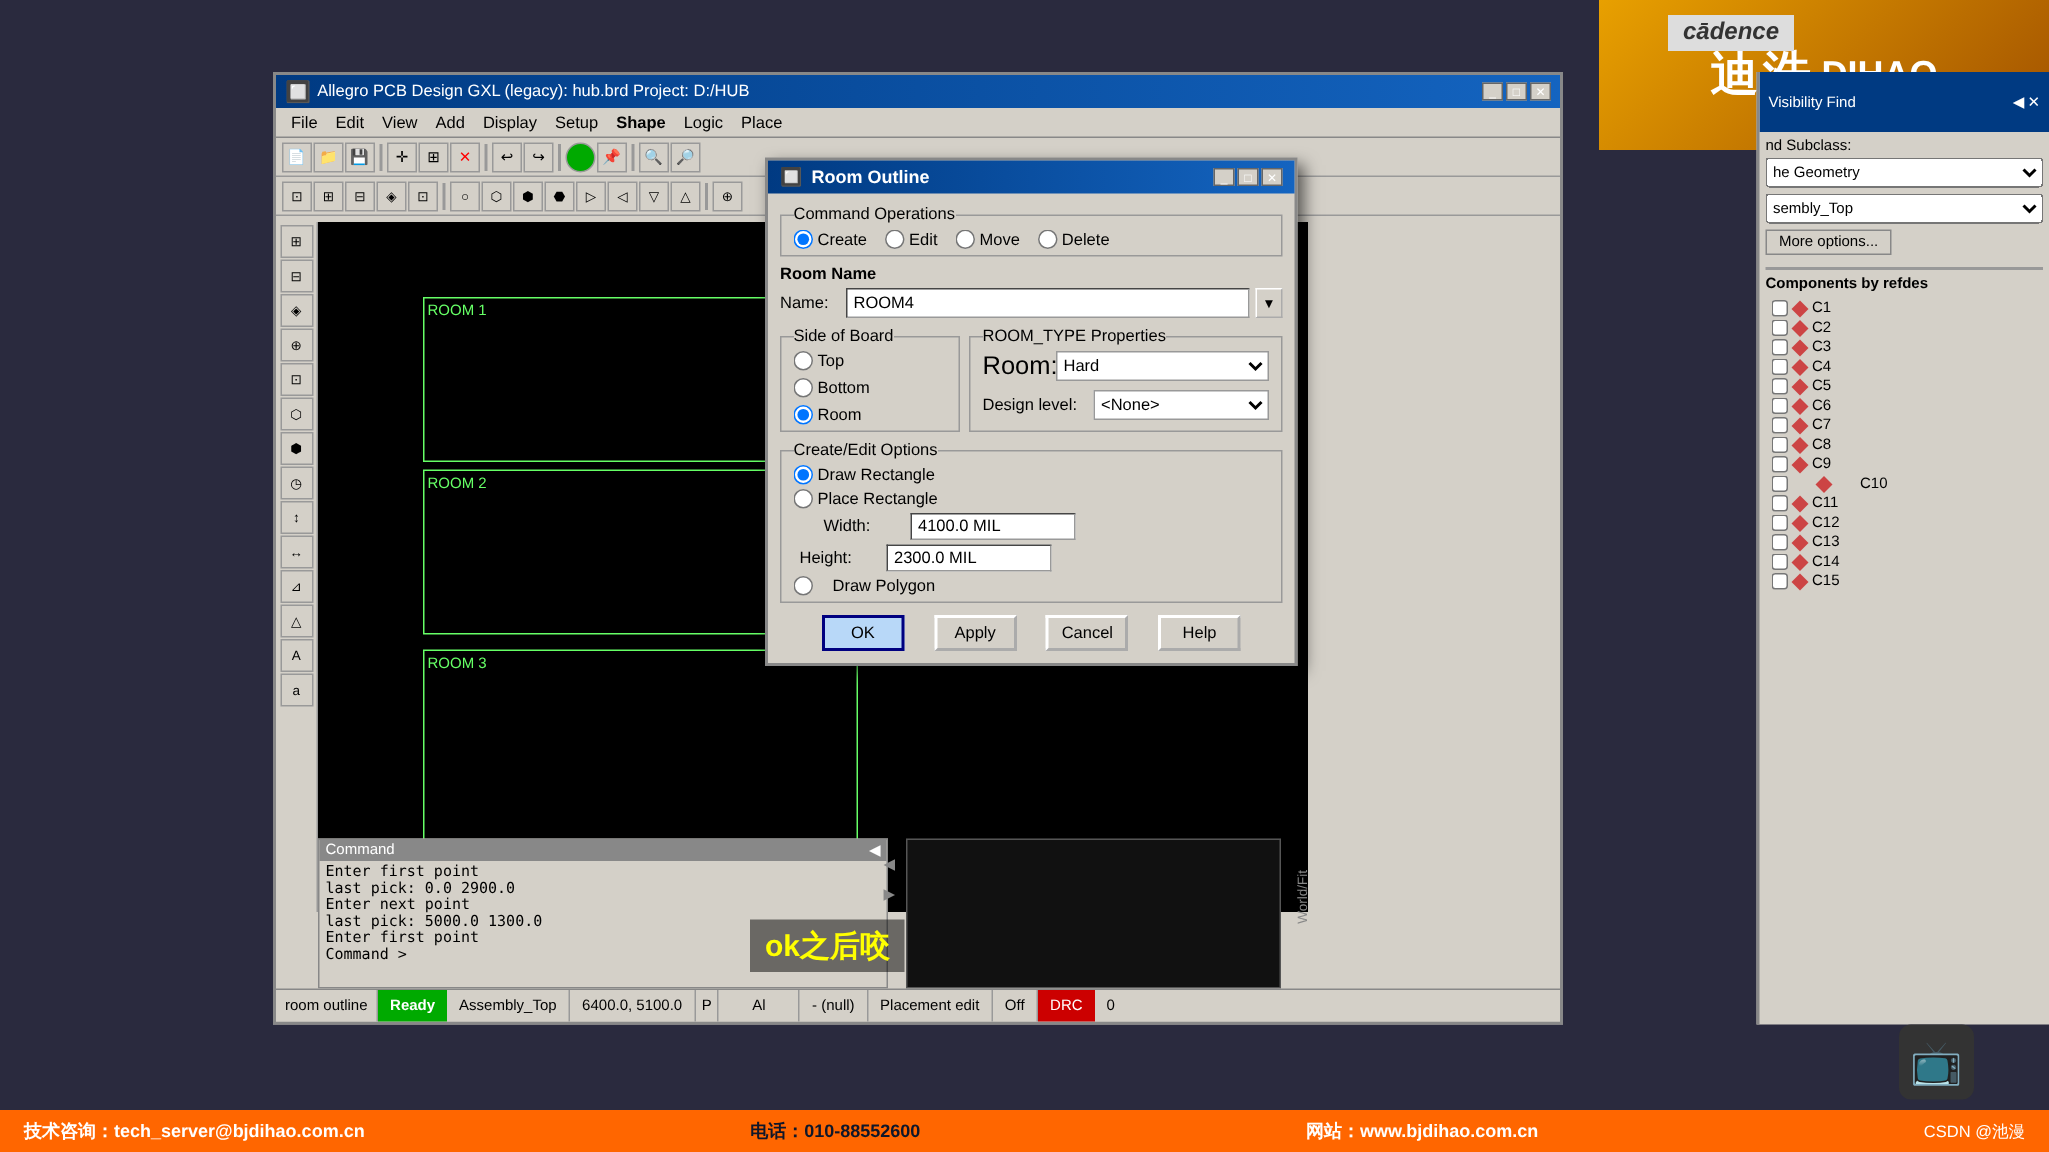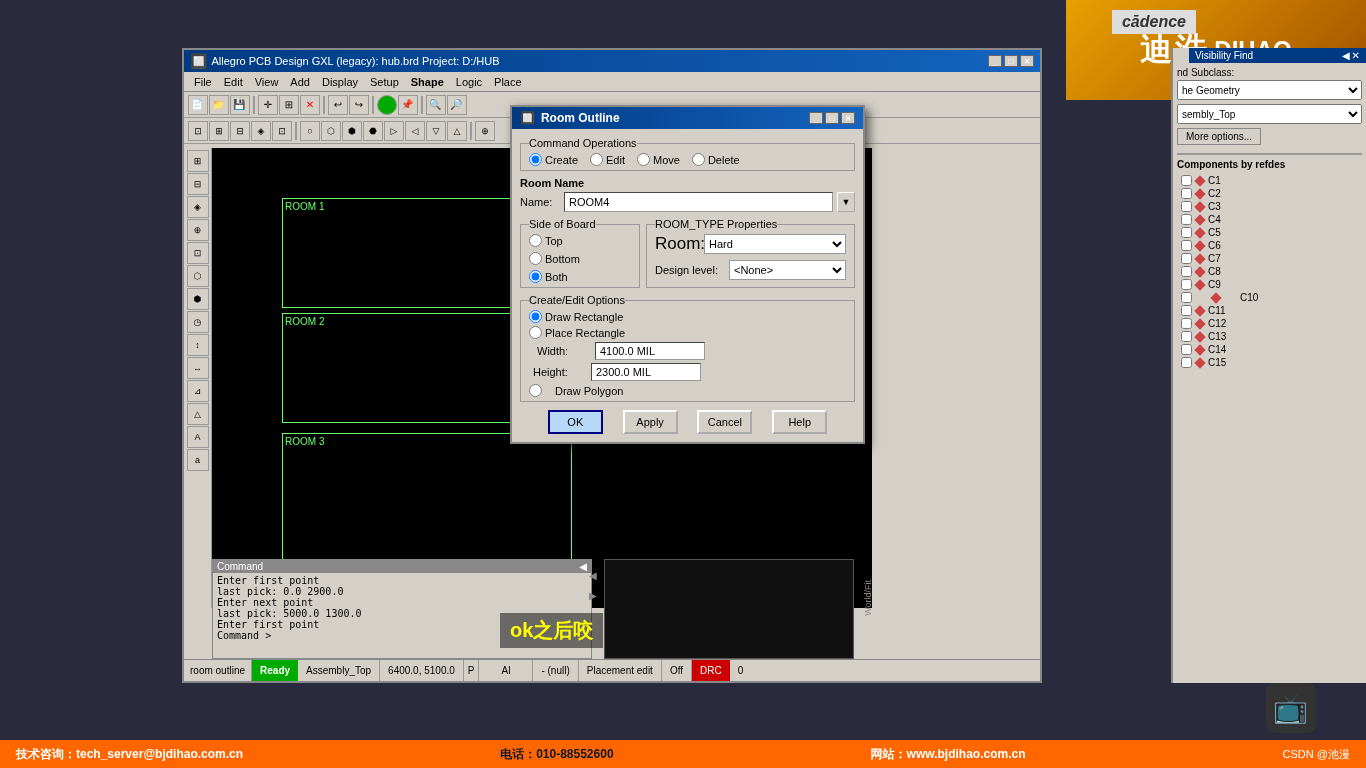--- a/index.html
+++ b/index.html
@@ -148,21 +148,21 @@
     <div style="padding:0 8px;border-right:1px solid #999;height:100%;display:flex;align-items:center;">- (null)</div>
     <div style="padding:0 8px;border-right:1px solid #999;height:100%;display:flex;align-items:center;">Placement edit</div>
     <div style="padding:0 8px;border-right:1px solid #999;height:100%;display:flex;align-items:center;">Off</div>
     <div style="background:#cc0000;color:white;padding:0 8px;height:100%;display:flex;align-items:center;">DRC</div>
     <div style="padding:0 8px;height:100%;display:flex;align-items:center;">0</div>
   </div>
 
 </div>
 
 <div style="position:absolute;top:48px;right:0;width:195px;height:635px;background:#d4d0c8;border-left:2px solid #888;overflow:hidden;">
-  <div style="background:#003a82;color:white;padding:2px 6px;font-size:10px;display:flex;justify-content:space-between;align-items:center;margin-left:16px;">
+  <div style="background:#003a82;color:white;padding:14px 6px;font-size:10px;display:flex;justify-content:space-between;align-items:center;">
     <span>Visibility  Find</span>
     <div style="display:flex;gap:2px;">
       <span style="cursor:pointer;">◀</span>
       <span style="cursor:pointer;">✕</span>
     </div>
   </div>
   <div style="padding:4px;">
     <div style="font-size:10px;margin-bottom:2px;">nd Subclass:</div>
     <select style="width:100%;height:20px;font-size:10px;margin-bottom:4px;">
       <option>he Geometry</option>
@@ -309,21 +309,21 @@
           <label style="display:flex;align-items:center;gap:3px;font-size:11px;">
             <input type="radio" name="side_board" style="margin: 0px;">
             <span>Top</span>
           </label>
           <label style="display:flex;align-items:center;gap:3px;font-size:11px;">
             <input type="radio" name="side_board" style="margin: 0px;">
             <span>Bottom</span>
           </label>
           <label style="display:flex;align-items:center;gap:3px;font-size:11px;">
             <input type="radio" name="side_board" checked="" style="margin: 0px;">
-            <span>Both</span>
+            <span>Room</span>
           </label>
         </div>
       </fieldset>
 
       <fieldset style="border:1px solid #999;padding:4px 8px;flex:1;">
         <legend style="font-size:11px;font-weight:normal;">ROOM_TYPE Properties</legend>
         <div style="display:flex;align-items:center;gap:4px;margin-bottom:6px;">
           <label style="font-size:17px;width:45px;">Room:</label>
           <select style="flex:1;height:20px;font-size:11px;background:white;border:1px solid #999;">
             <option>Hard</option>
@@ -342,21 +342,21 @@
     <fieldset style="border:1px solid #999;padding:4px 8px;margin-bottom:8px;">
       <legend style="font-size:11px;font-weight:normal;">Create/Edit Options</legend>
       <label style="display:flex;align-items:center;gap:3px;font-size:11px;margin-bottom:3px;">
         <input type="radio" name="create_opt" checked="" style="margin: 0px;">
         <span>Draw Rectangle</span>
       </label>
       <label style="display:flex;align-items:center;gap:3px;font-size:11px;margin-bottom:3px;">
         <input type="radio" name="create_opt" style="margin: 0px;">
         <span>Place Rectangle</span>
       </label>
-      <div style="display:flex;align-items:center;gap:8px;margin-bottom:3px;margin-left:8px;">
+      <div style="display:flex;align-items:center;gap:8px;margin-bottom:3px;margin-left:20px;">
         <label style="font-size:11px;width:50px;">Width:</label>
         <input type="text" style="width: 110px; height: 18px; font-size: 11px; padding: 0px 4px; border: 1px inset rgb(153, 153, 153); background: white;" value="4100.0 MIL">
       </div>
       <div style="display:flex;align-items:center;gap:8px;margin-bottom:3px;margin-left:4px;">
         <label style="font-size:11px;width:50px;">Height:</label>
         <input type="text" style="width: 110px; height: 18px; font-size: 11px; padding: 0px 4px; border: 1px inset rgb(153, 153, 153); background: white;" value="2300.0 MIL">
       </div>
       <label style="display:flex;align-items:center;gap:13px;font-size:11px;">
         <input type="radio" name="create_opt" style="margin: 0px;">
         <span>Draw Polygon</span>

